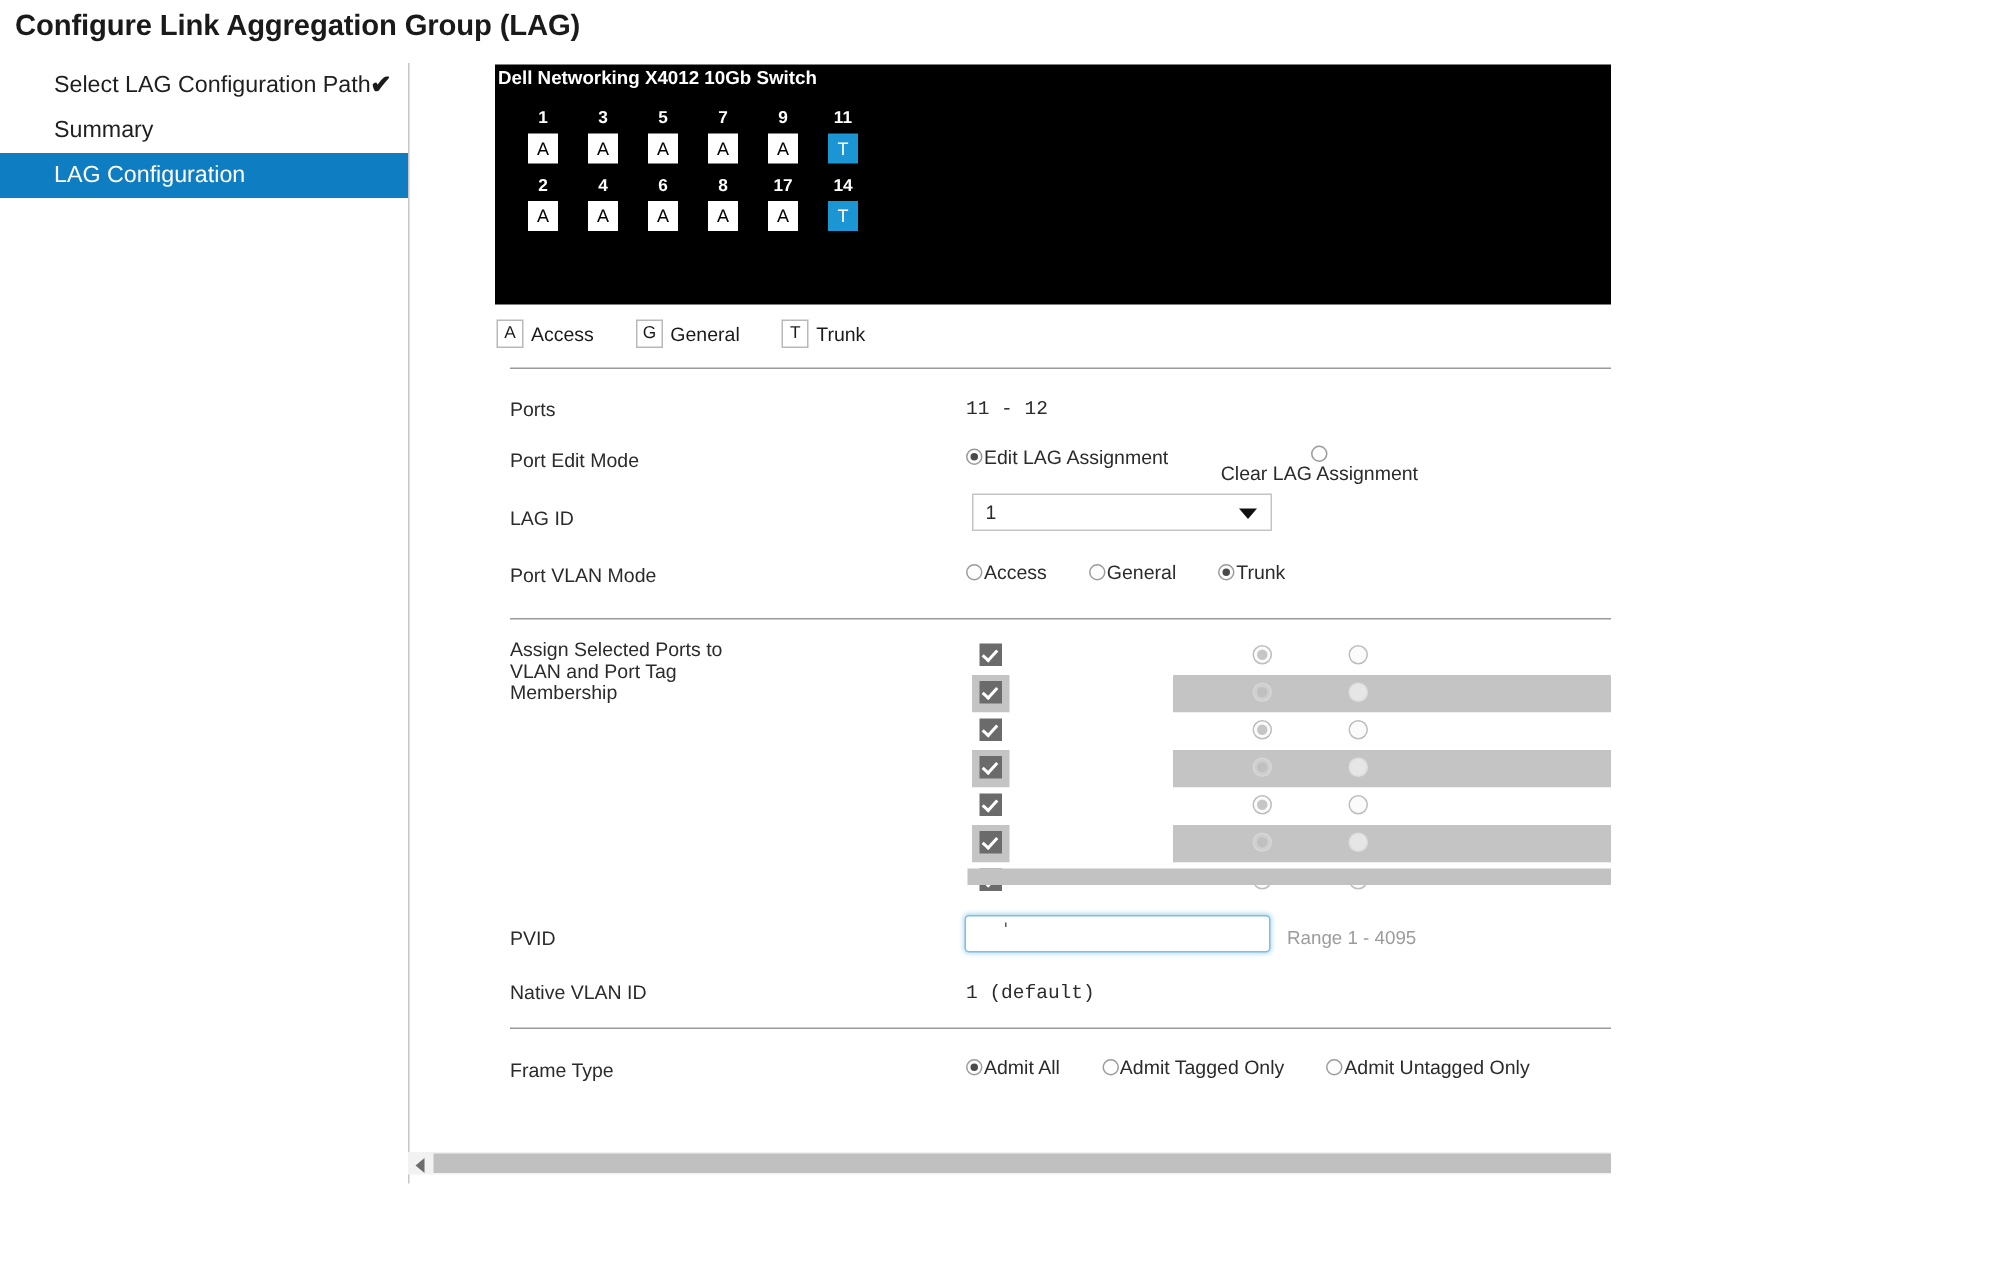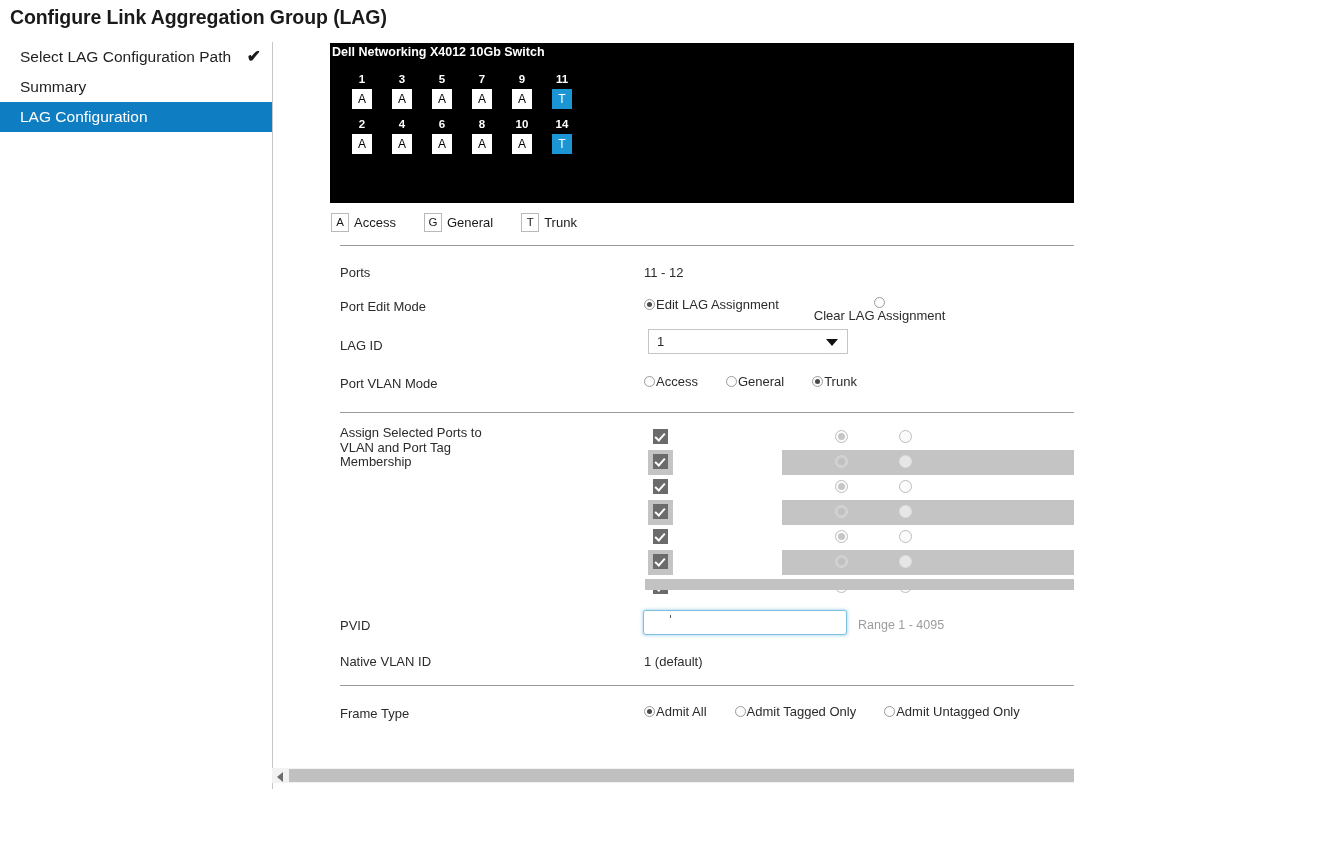--- a/index.html
+++ b/index.html
@@ -32,21 +32,21 @@
   #wizard-nav {
     position: absolute;
     left: 0;
     top: 42px;
     width: 272px;
   }
   .nav-item {
     position: relative;
     height: 30px;
     line-height: 30px;
-    padding-left: 20px;
+    padding-left: 36px;
     font-size: 15.5px;
     color: #1f1f1f;
     white-space: nowrap;
   }
   .nav-item.active {
     background: #0f7dc2;
     color: #ffffff;
   }
   .nav-check {
     position: absolute;
@@ -175,20 +175,21 @@
     line-height: 18px;
   }
   .form-value {
     position: absolute;
     left: 304px;
     top: 0;
     font-size: 13px;
     color: #2b2b2b;
     white-space: nowrap;
     line-height: 18px;
+    font-family: Liberation Mono, monospace;
   }
 
   
   .radio-group {
     position: absolute;
     left: 304px;
     top: -1px;
     display: flex;
     align-items: flex-start;
     gap: 12px;
@@ -558,21 +559,21 @@
           </div>
           <div class="port-cell">
             <div class="port-num">6</div>
             <div class="port-box">A</div>
           </div>
           <div class="port-cell">
             <div class="port-num">8</div>
             <div class="port-box">A</div>
           </div>
           <div class="port-cell">
-            <div class="port-num">10</div>
+            <div class="port-num">17</div>
             <div class="port-box">A</div>
           </div>
           <div class="port-cell">
             <div class="port-num">14</div>
             <div class="port-box trunk">T</div>
           </div>
         </div>
     </div>
   </div>
 

